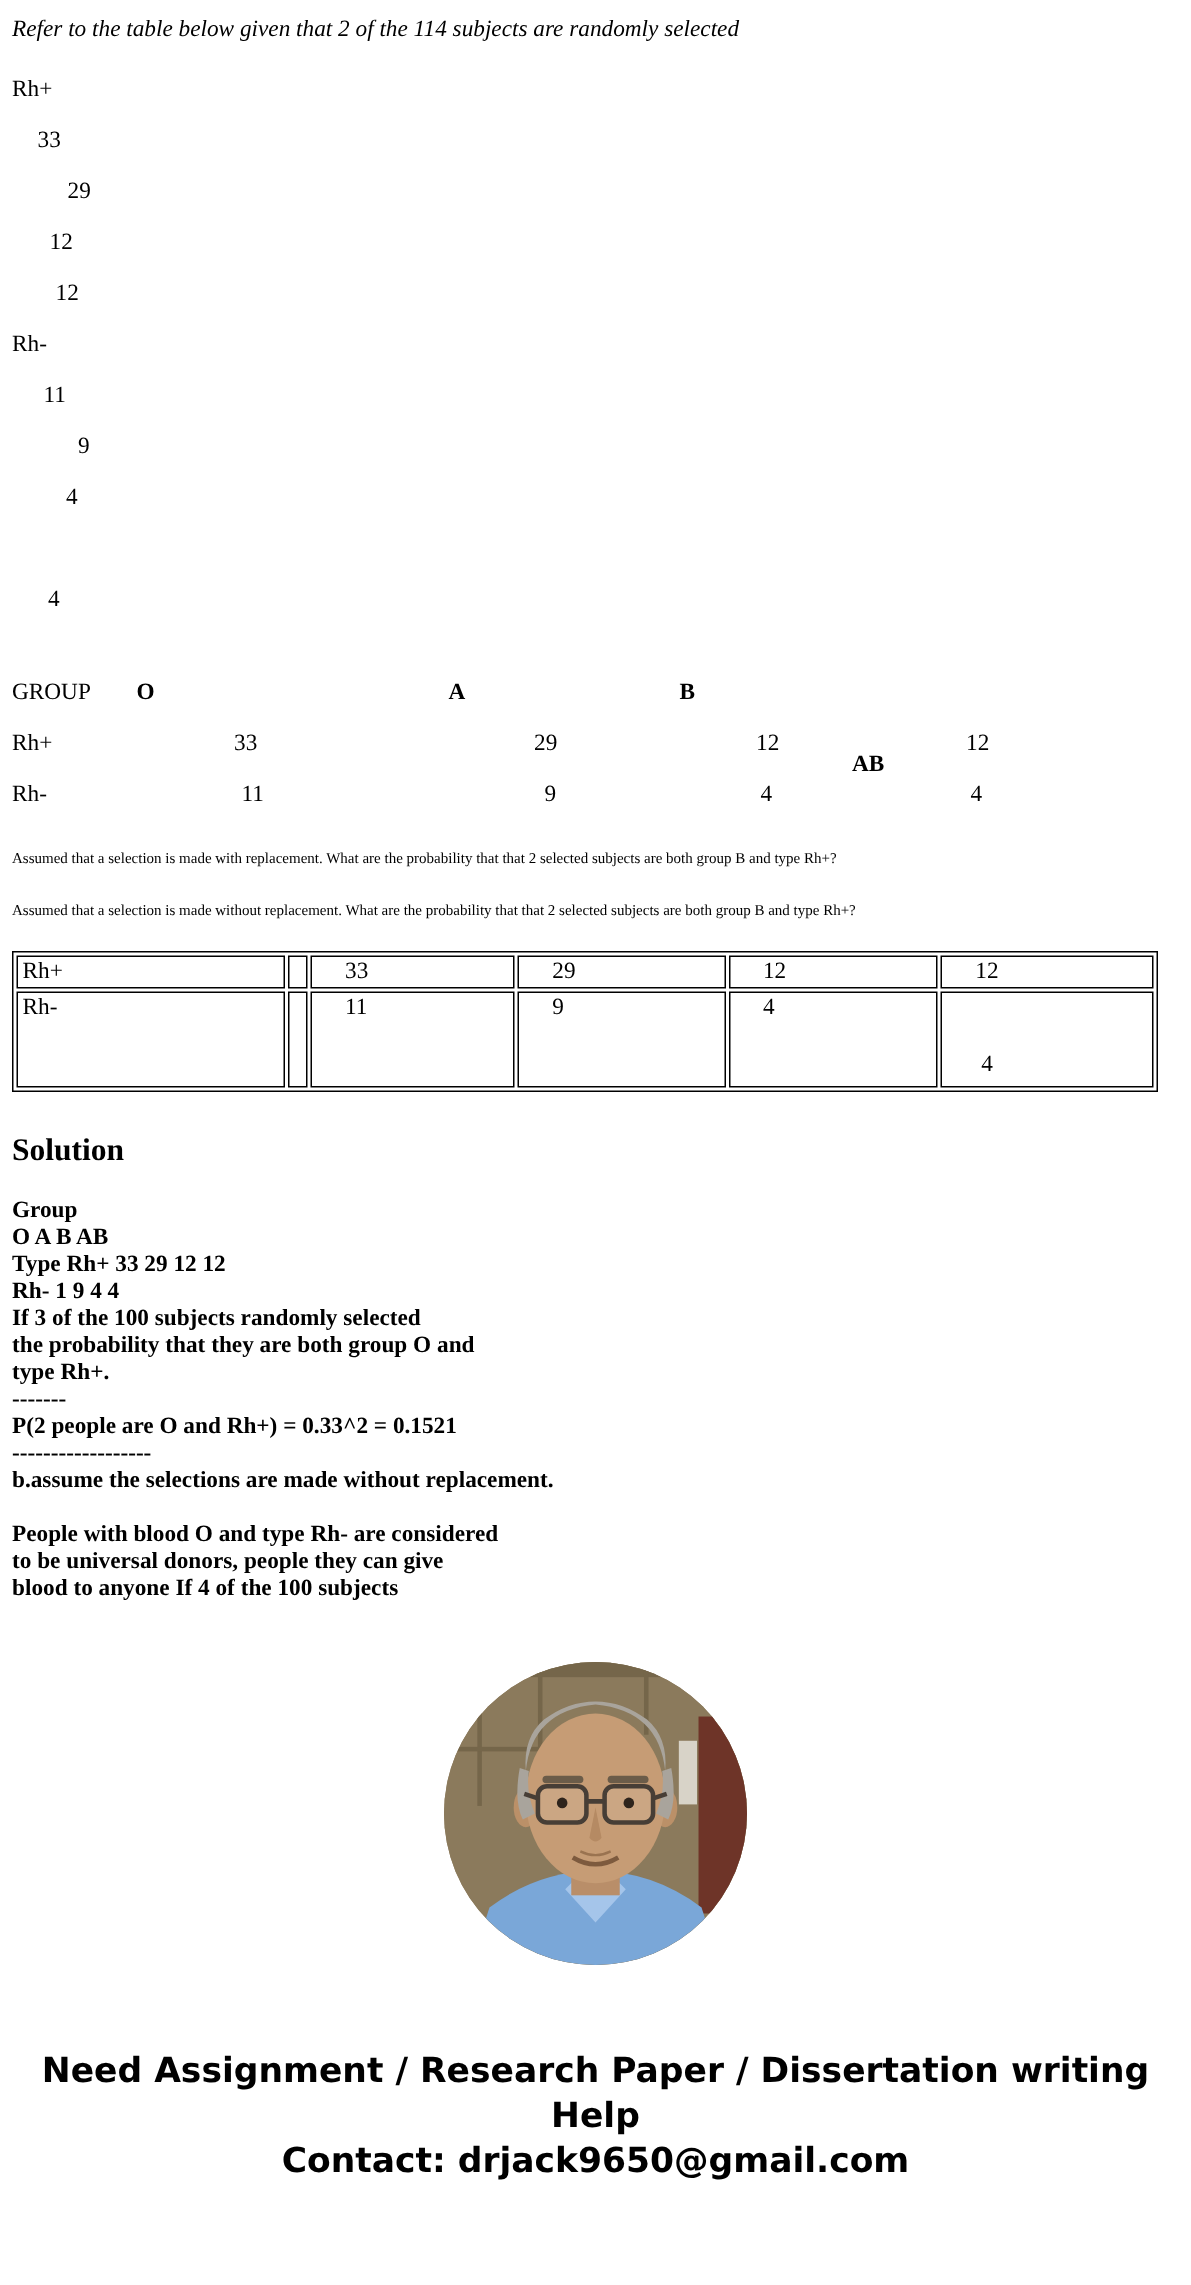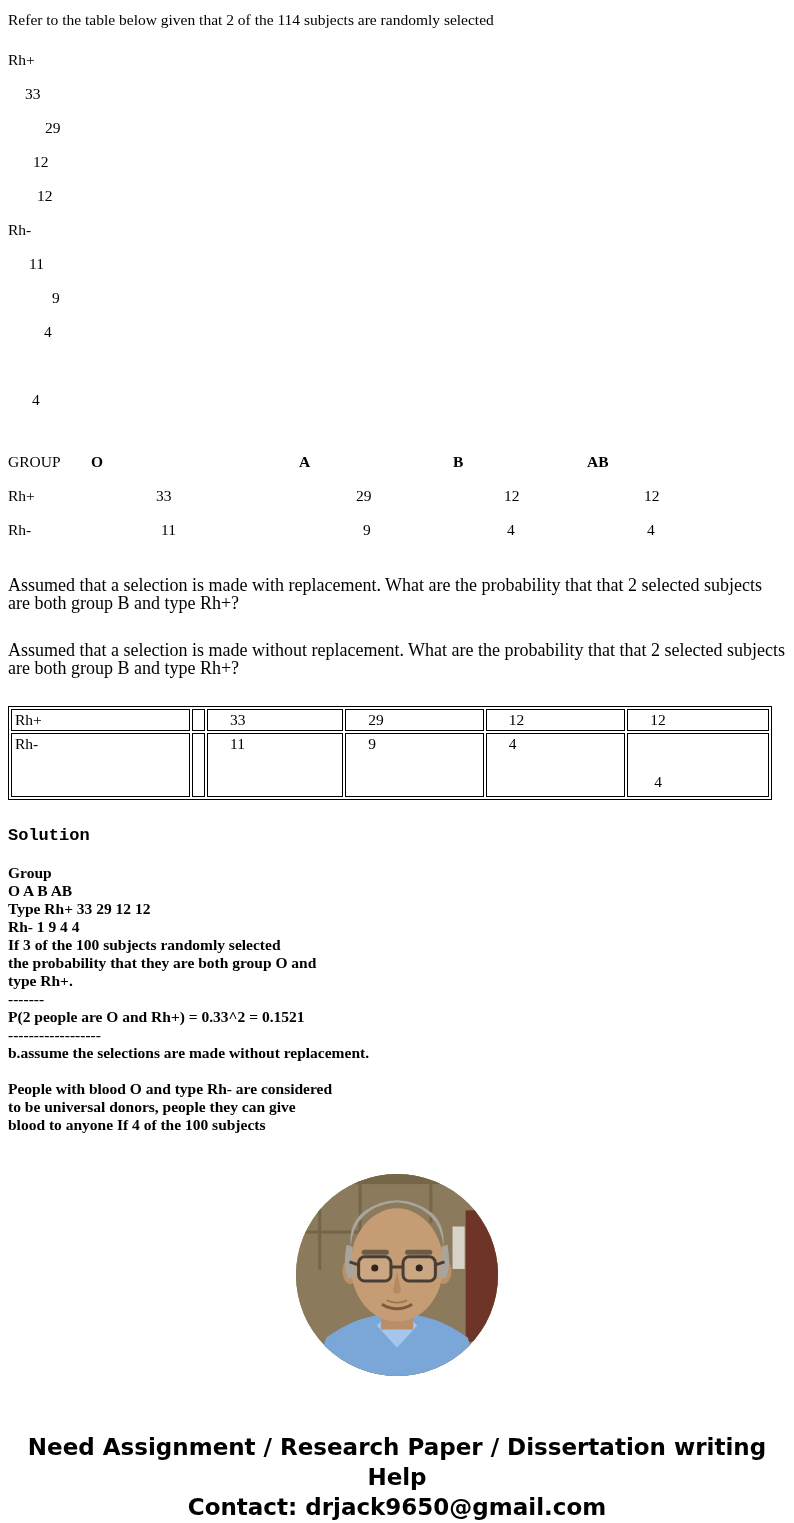--- a/index.html
+++ b/index.html
@@ -2,53 +2,53 @@
 <html><head>
 <meta charset="utf-8">
 <style>
   html,body{margin:0;padding:0;background:#ffffff;}
   body{
     width:794px;height:1523px;overflow:hidden;
     font-family:"Liberation Serif",serif;color:#000;font-size:16px;
   }
   .doc{padding:8px;}
 
-  .intro{margin:2px 0 0 0;font-size:15.5px;line-height:19px;}
+  .intro{margin:2px 0 0 0;font-size:15.5px;line-height:19px;font-style:italic;}
 
   .stack{margin-top:14px;}
   .sline{height:34px;line-height:34px;font-size:15.5px;}
   .i0{padding-left:0;}   .i1{padding-left:17px;} .i2{padding-left:37px;}
   .i3{padding-left:25px;}.i4{padding-left:29px;} .i5{padding-left:0;}
   .i6{padding-left:21px;}.i7{padding-left:44px;} .i8{padding-left:36px;}
   .i9{padding-left:0;}   .i10{padding-left:24px;}
 
   .grouptab{margin-top:28px;}
   .grow{position:relative;height:34px;line-height:34px;font-size:15.5px;}
   .grow span{position:absolute;top:0;white-space:nowrap;}
   .bold{font-weight:bold;}
   .g-c0{left:0;}
-  .g-h1{left:83px;} .g-h2{left:291px;} .g-h3{left:445px;} .g-h4{left:579px;}
+  .g-h1{left:83px;} .g-h2{left:291px;} .g-h3{left:445px;} .g-h4{left:560px;margin-top:48px;}
   .g-p1{left:148px;}.g-p2{left:348px;} .g-p3{left:496px;} .g-p4{left:636px;}
   .g-n1{left:153px;}.g-n2{left:355px;} .g-n3{left:499px;} .g-n4{left:639px;}
 
-  .q{font-size:18px;line-height:18px;margin:29px 0;}
+  .q{font-size:10px;line-height:18px;margin:17px 0;}
 
   table.btable{
     border-collapse:separate;border-spacing:2px;border:1px solid #000;
     table-layout:fixed;width:764px;margin-top:12px;
   }
   table.btable td{
     border:1px solid #000;vertical-align:top;
     padding:0 3px;font-size:15.5px;line-height:20px;
   }
   table.btable tr.r2 td{height:58px;}
   table.btable td.num{padding-left:22px;}
   table.btable td.bottom{vertical-align:bottom;padding-bottom:4px;padding-left:26px;}
 
-  .sol{font-size:17px;font-weight:bold;margin:26px 0 19px 0;font-family:Liberation Mono, monospace;}
+  .sol{font-size:21px;font-weight:bold;margin:26px 0 19px 0;}
   .solblock{font-weight:bold;font-size:15.5px;}
   .solline{min-height:18px;line-height:18px;white-space:pre;}
 
   .avatar-wrap{
     width:202px;height:202px;margin:40px auto 0 auto;
     border-radius:50%;overflow:hidden;background:#8b7a5c;
   }
   .avatar-wrap svg{display:block;}
 
   .footer{

